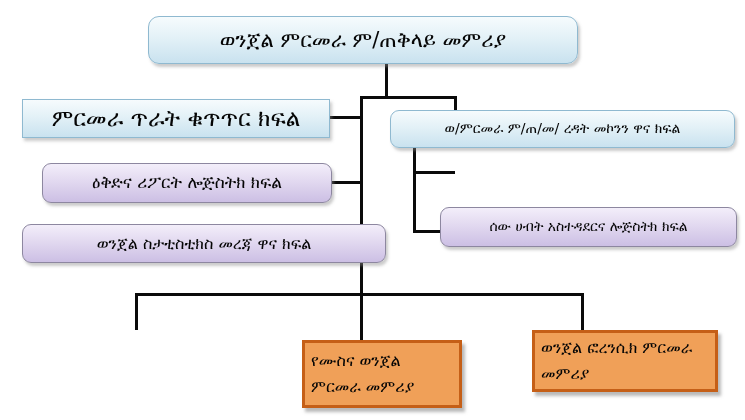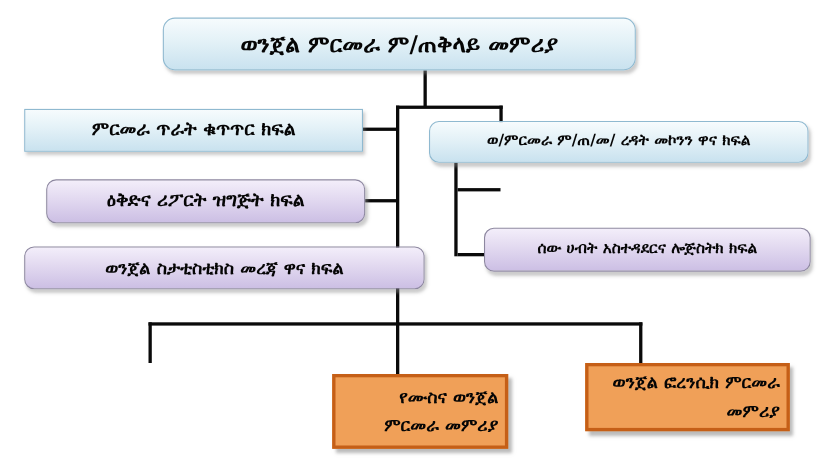--- a/index.html
+++ b/index.html
@@ -16,22 +16,22 @@
   }
   .line {
     position: absolute;
     background: #0a0a0a;
   }
   .node {
     position: absolute;
     display: flex;
     align-items: center;
     justify-content: center;
-    text-align: right;
-    font-weight: bold;
+    text-align: left;
+    font-weight: normal;
     color: #050505;
     box-sizing: border-box;
     padding: 2px 6px;
     line-height: 1.25;
   }
   .node-blue {
     background: linear-gradient(to bottom, #f6fbfd 0%, #e3f1f7 45%, #c9e2ef 100%);
     border: 1.5px solid #8fb9d0;
     box-shadow: 2px 3px 3px rgba(140,140,140,0.45);
   }
@@ -42,21 +42,21 @@
   }
   .node-orange {
     background: #f0a058;
     border: 3px solid #c55f17;
     box-shadow: 3px 4px 3px rgba(130,130,130,0.55);
   }
   .rounded-lg { border-radius: 11px; }
   .rounded { border-radius: 9px; }
 
   .n-top    { left:148px; top:16px;  width:430px; height:48px; font-size:21px; }
-  .n-l1     { left:22px;  top:99px;  width:308px; height:39px; font-size:17px; border-radius:0; }
+  .n-l1     { left:22px;  top:99px;  width:308px; height:39px; font-size:23px; border-radius:0; }
   .n-l2     { left:42px;  top:163px; width:290px; height:40px; font-size:17px; }
   .n-l3     { left:22px;  top:224px; width:364px; height:39px; font-size:16px; }
   .n-r1     { left:390px; top:110px; width:345px; height:38px; font-size:14px; }
   .n-r2     { left:455px; top:157px; width:148px; height:37px; font-size:15px; }
   .n-r3     { left:440px; top:207px; width:297px; height:40px; font-size:14px; }
   .n-b1     { left:30px;  top:328px; width:214px; height:60px; font-size:17px; line-height:1.6; }
   .n-b2     { left:302px; top:340px; width:160px; height:68px; font-size:16px; line-height:1.6; }
   .n-b3     { left:532px; top:330px; width:186px; height:62px; font-size:16px; line-height:1.6; }
 
   .c-top-v      { left:385px; top:64px;  width:3px;  height:34px; }
@@ -93,21 +93,21 @@
   <div class="line c-br-v"></div>
 
   <div class="node node-blue rounded-lg n-top">
     <span>ወንጀል ምርመራ ም/ጠቅላይ መምሪያ</span>
   </div>
 
   <div class="node node-blue n-l1">
     <span>ምርመራ ጥራት ቁጥጥር  ክፍል</span>
   </div>
   <div class="node node-purple rounded n-l2">
-    <span>ዕቅድና ሪፖርት ዝግጅት ክፍል</span>
+    <span>ዕቅድና ሪፖርት ሎጅስትክ ክፍል</span>
   </div>
   <div class="node node-purple rounded n-l3">
     <span>ወንጀል ስታቲስቲክስ መረጃ ዋና ክፍል</span>
   </div>
 
   <div class="node node-blue rounded n-r1">
     <span>ወ/ምርመራ ም/ጠ/መ/ ረዳት መኮንን ዋና ክፍል</span>
   </div>
   <div class="node node-purple rounded n-r3">
     <span>ሰው ሀብት አስተዳደርና ሎጅስትክ  ክፍል</span>

